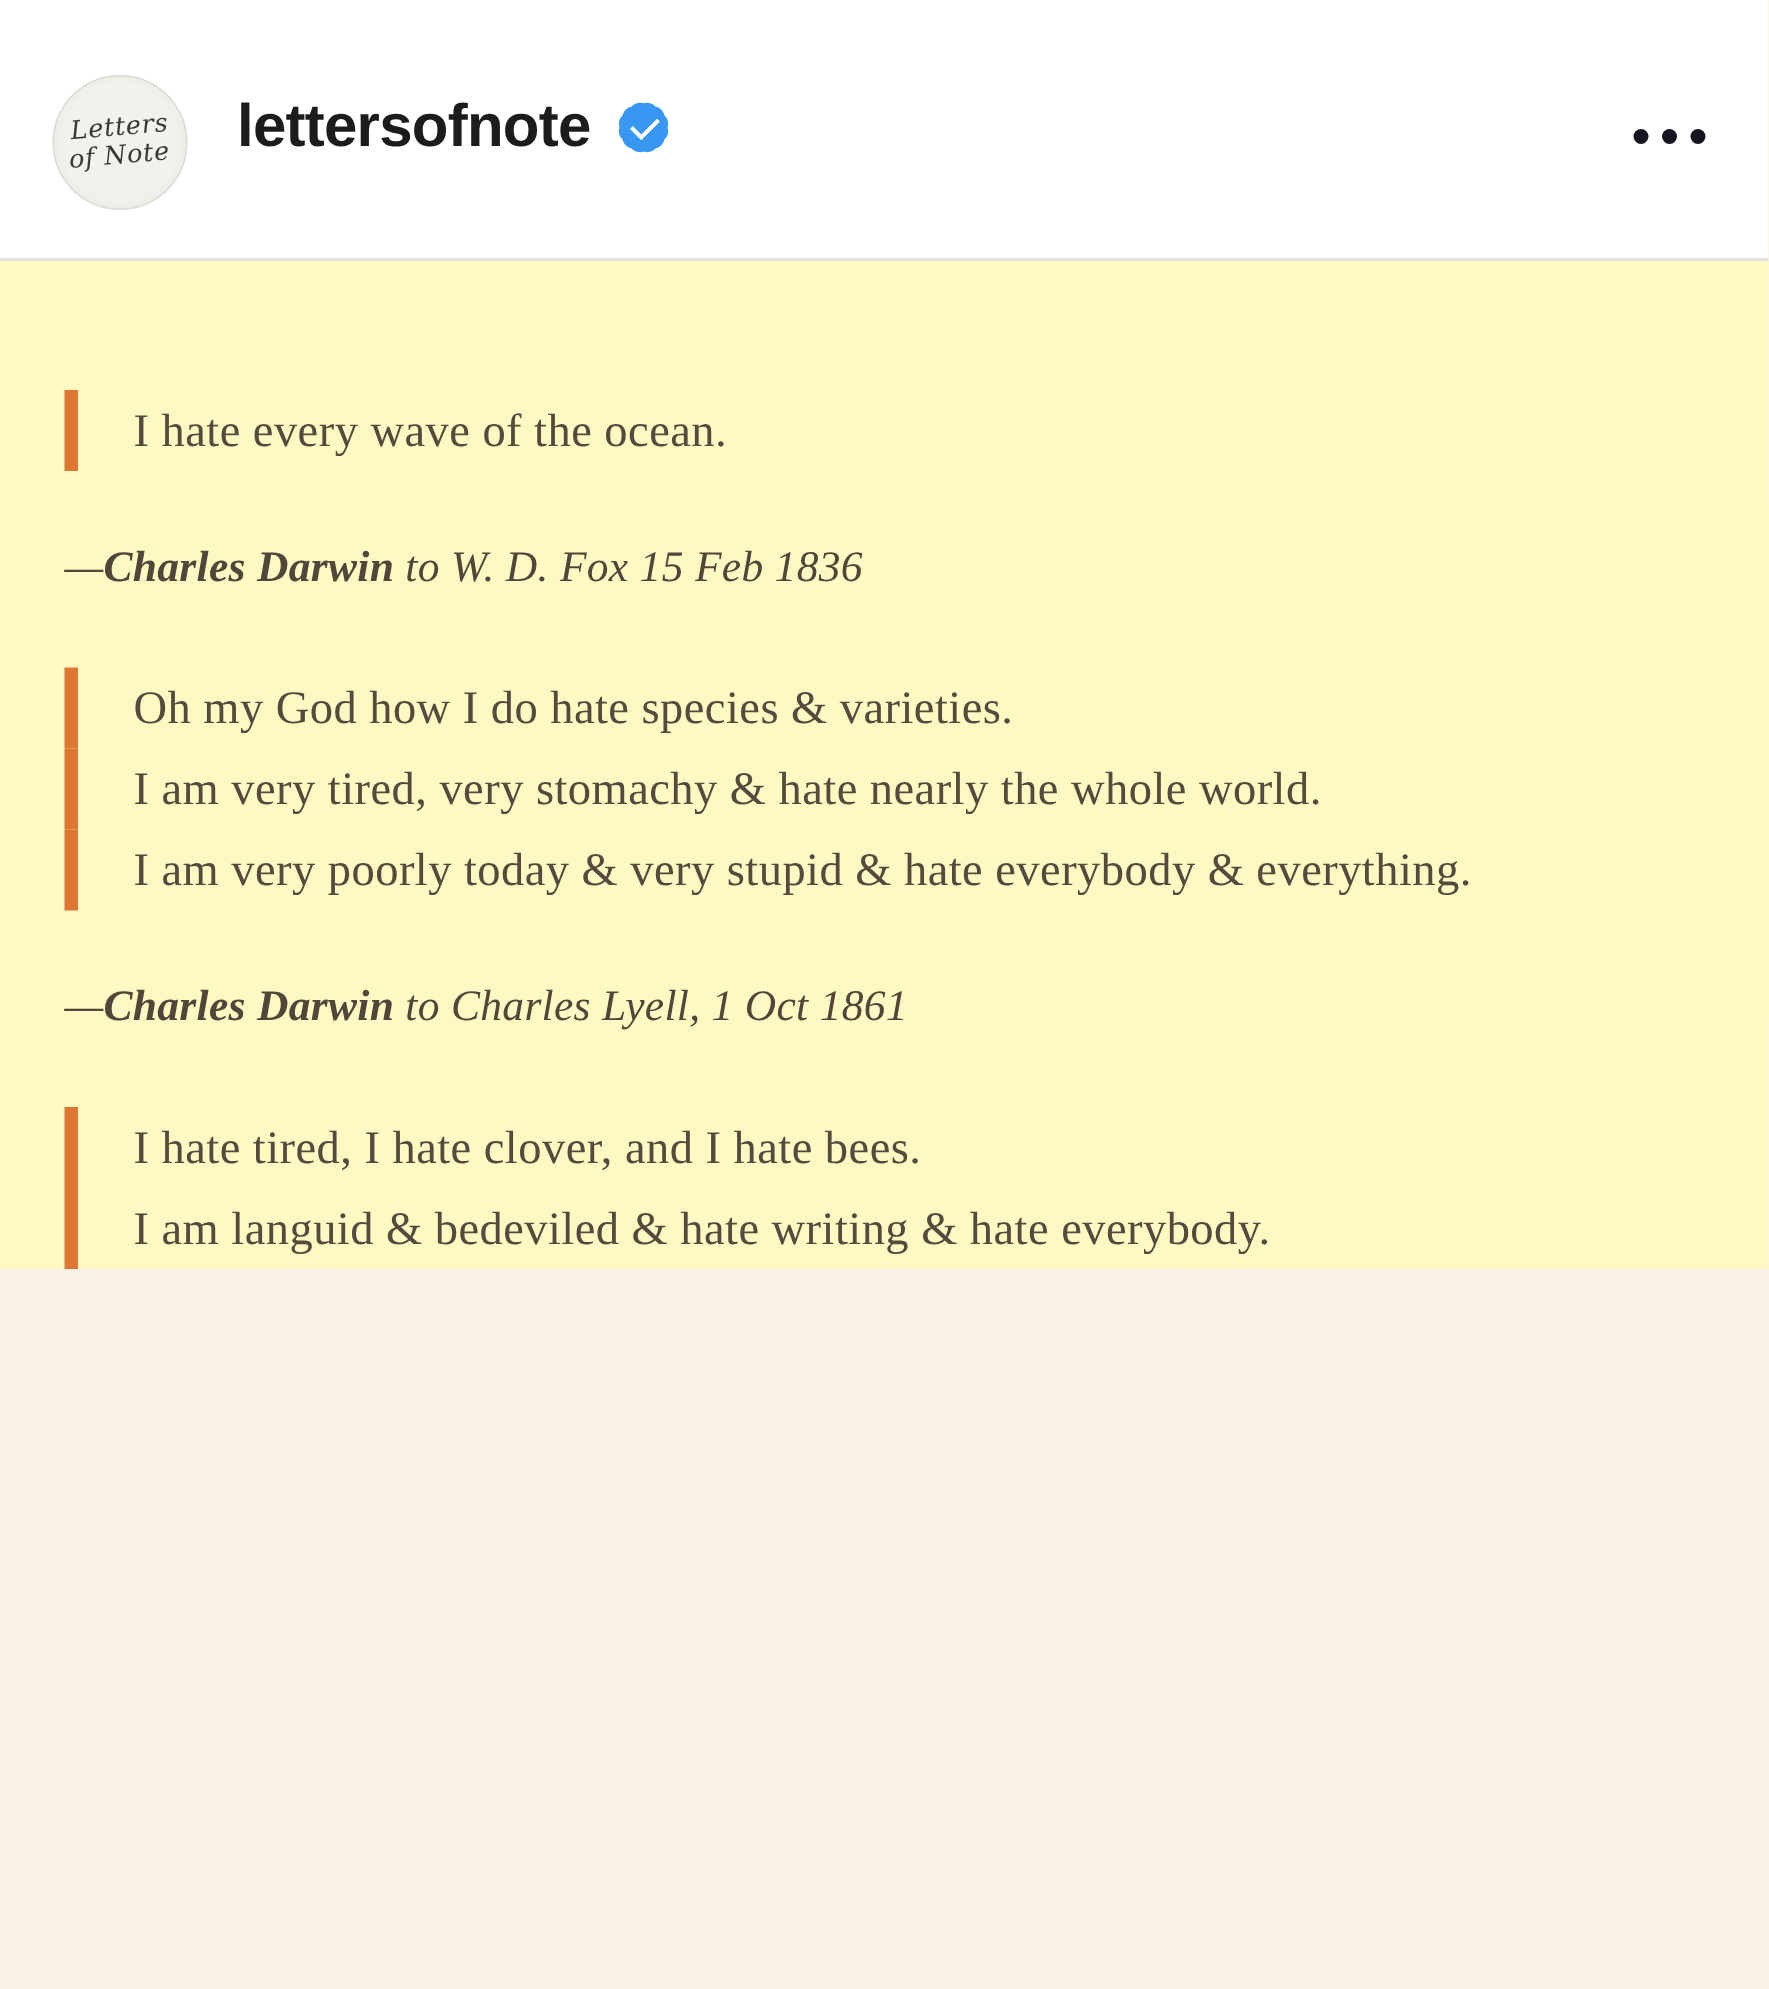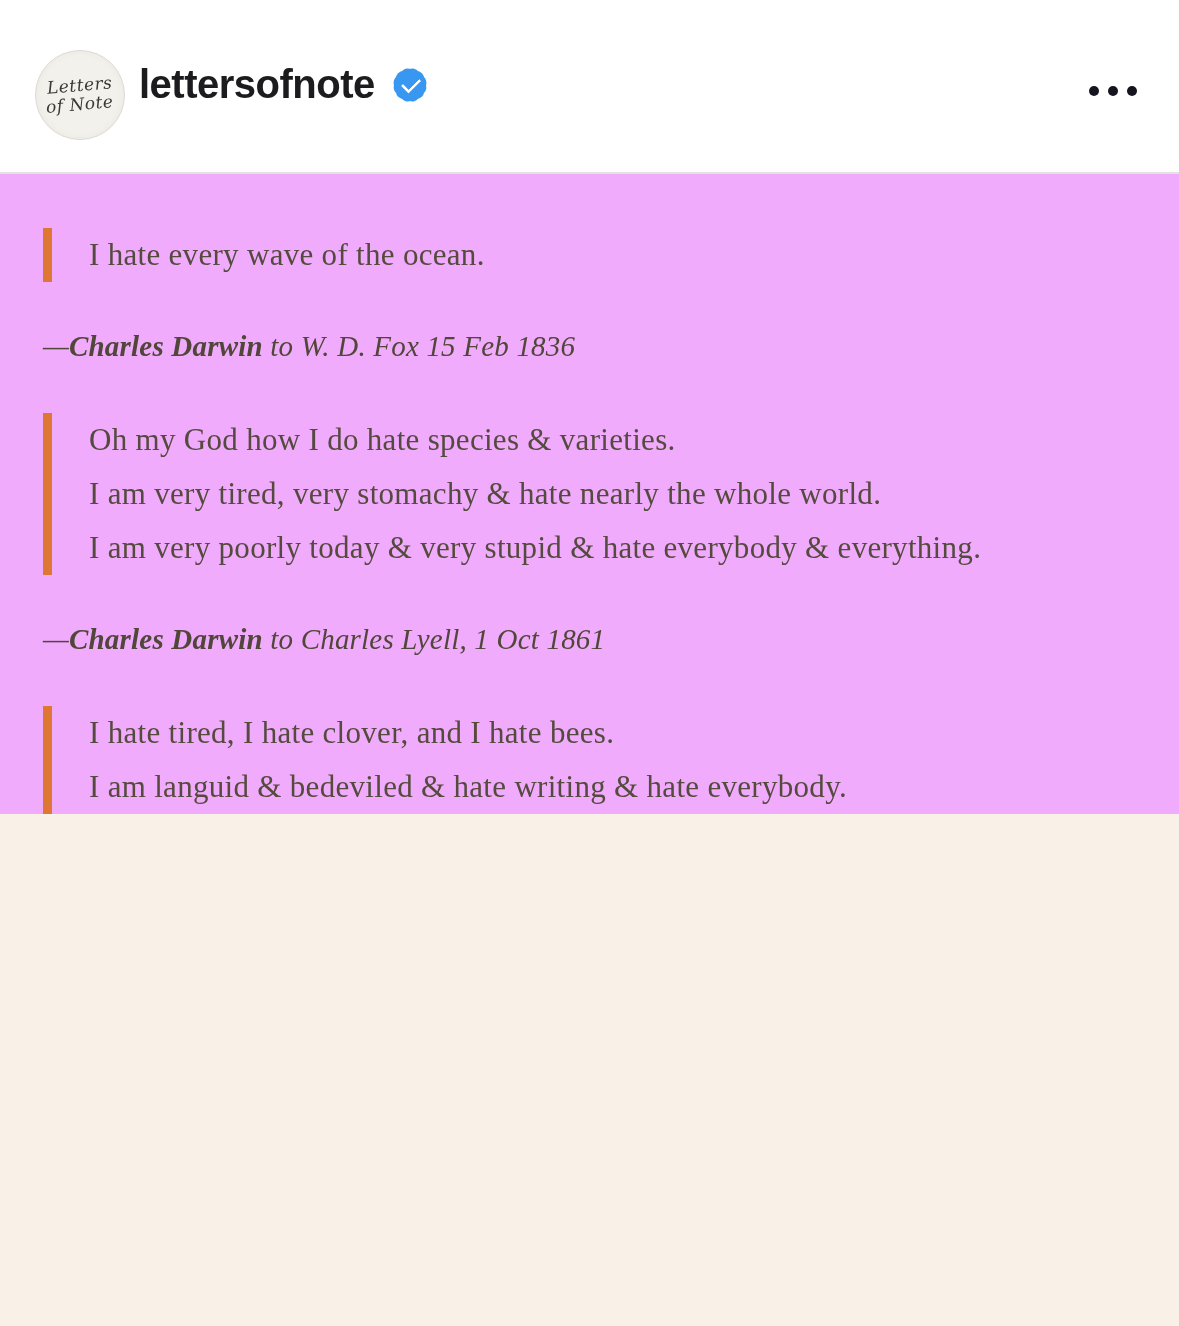--- a/index.html
+++ b/index.html
@@ -40,21 +40,21 @@
     font-family: "DejaVu Serif", serif;
     font-style: italic;
     font-size: 17px;
     line-height: 1.12;
     color: #3B3933;
     transform: rotate(-5deg);
     letter-spacing: 0.5px;
   }
   .username-row {
     position: absolute;
-    left: 139px;
+    left: 158px;
     top: 0;
     height: 168px;
     display: flex;
     align-items: center;
     gap: 15px;
     text-align: right;
   }
   .username {
     font-family: "Liberation Sans", sans-serif;
     font-weight: 700;
@@ -101,22 +101,22 @@
   }
   .more-button .dot {
     width: 10px;
     height: 10px;
     border-radius: 50%;
     background: #15151F;
   }
 
   
   .post-body {
-    padding: 54px 40px 0 43px;
-    background: #f0abfc;
+    padding: 86px 40px 0 43px;
+    background: #fef9c3;
   }
   .quote-text {
     margin: 0;
     border-left: 9px solid #DE7733;
     padding-left: 37px;
     font-family: "Liberation Serif", serif;
     font-size: 31px;
     line-height: 54px;
     letter-spacing: 0.3px;
     color: #544A3D;

